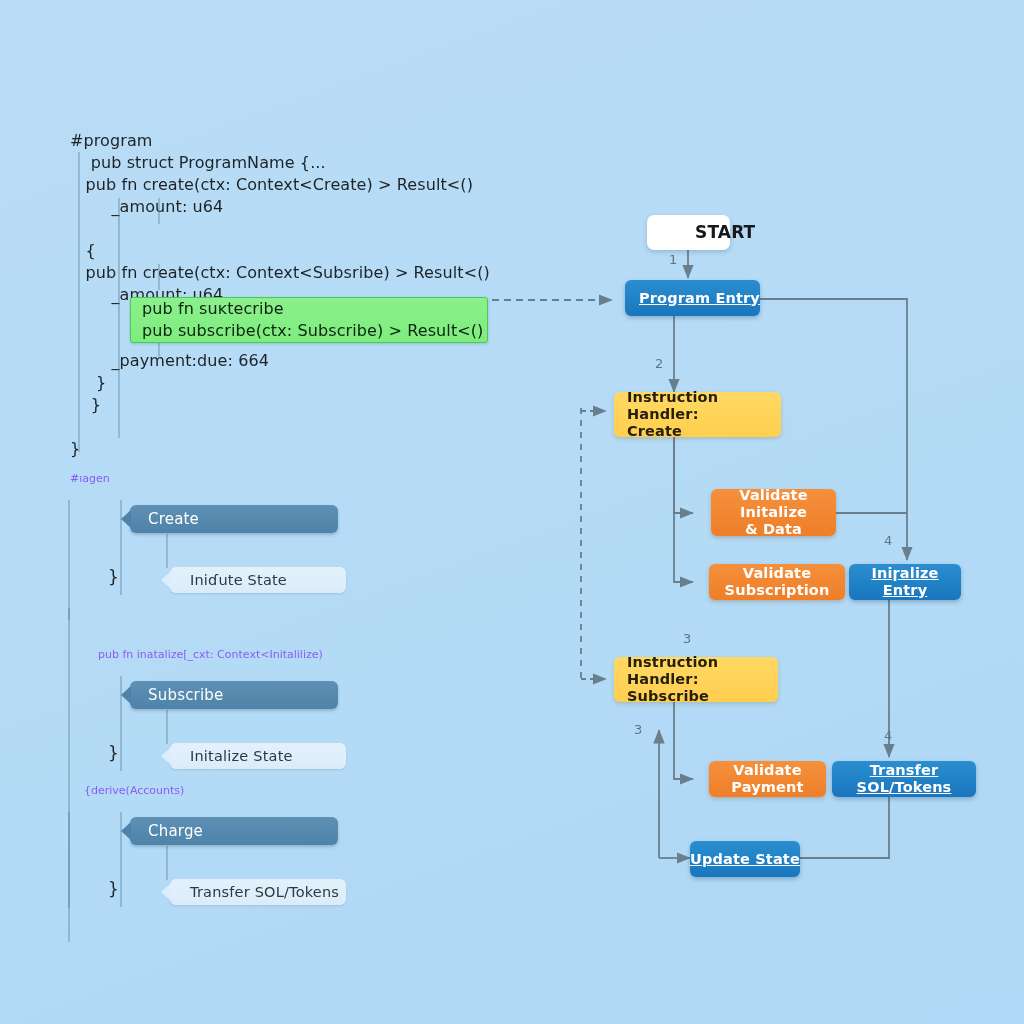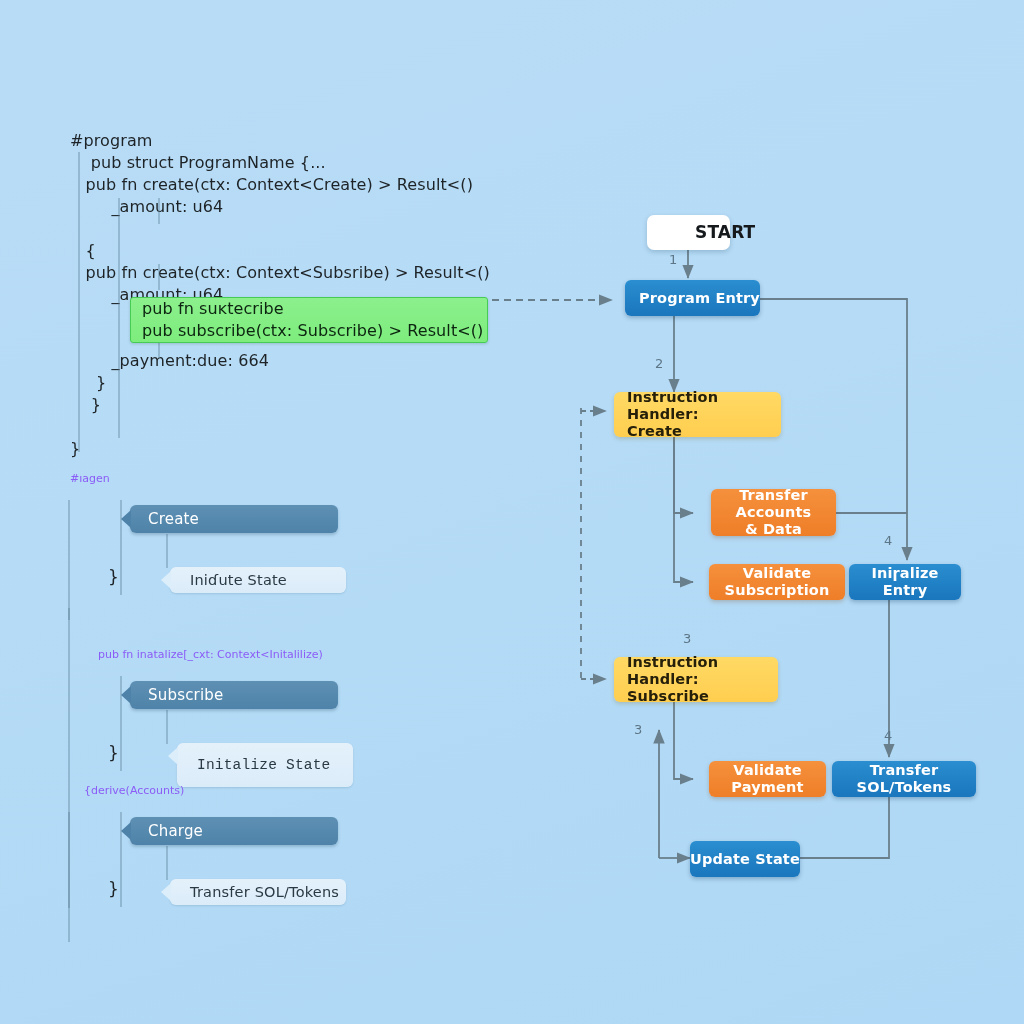--- a/index.html
+++ b/index.html
@@ -67,21 +67,21 @@
   .node .ntext{font-size:14.5px;font-weight:bold;letter-spacing:.15px;line-height:17px;}
   .n-start{
     background:#ffffff;box-shadow:0 2px 5px rgba(20,60,90,.22);
     justify-content:center;border-radius:7px;
   }
   .n-start .ntext{color:#15191c;font-size:17px;}
   .n-blue{
     background:linear-gradient(180deg,#2a8ed0 0%,#1a76bd 100%);
     box-shadow:0 2px 4px rgba(15,60,100,.3);
   }
-  .n-blue .ntext{color:#fff;padding-left:14px;}
+  .n-blue .ntext{color:#fff;padding-left:14px;text-decoration:underline;}
   .n-yellow{
     background:linear-gradient(180deg,#ffd964 0%,#ffce4f 100%);
     box-shadow:0 2px 4px rgba(120,90,10,.22);
   }
   .n-yellow .ntext{color:#26200b;padding-left:13px;}
   .n-orange{
     background:linear-gradient(180deg,#f5903c 0%,#ef7e28 100%);
     box-shadow:0 2px 4px rgba(120,60,10,.25);
   }
   .n-orange .ntext{color:#fff;padding-left:13px;}
@@ -145,21 +145,21 @@
 
   <div class="pill-group" style="left:70px;top:648px;width:400px;">
     <div class="grp-head" style="left:28px;top:0;">pub fn inatalize[_cxt: Context&lt;Initalilize)</div>
     <div class="guide" style="left:-2px;top:-40px;height:300px;"></div>
     <div class="guide" style="left:50px;top:28px;height:95px;"></div>
     <div class="guide" style="left:96px;top:62px;height:34px;"></div>
     <div class="pill pill-dark" style="position:absolute;left:60px;top:33px;width:208px;">
       <span class="notch notch-dark"></span>
       <span class="ptext">Subscribe</span>
     </div>
-    <div class="pill pill-light" style="position:absolute;left:107px;top:62px;width:176px;height:44px;font-family:Liberation Mono, monospace;">
+    <div class="pill pill-light" style="position:absolute;left:100px;top:62px;width:176px;height:26px;">
       <span class="notch notch-light" style="top:4px;"></span>
       <span class="ptext">Initalize State</span>
     </div>
     <div class="brace" style="left:38px;top:95px;">}</div>
   </div>
 
   <div class="pill-group" style="left:70px;top:784px;width:330px;">
     <div class="grp-head" style="left:14px;top:0;">{derive(Accounts)</div>
     <div class="guide" style="left:-2px;top:28px;height:130px;"></div>
     <div class="guide" style="left:50px;top:28px;height:95px;"></div>
@@ -216,21 +216,21 @@
   <div class="node n-blue" style="left:625px;top:280px;width:135px;height:36px;">
     <span class="ntext">Program Entry</span>
   </div>
 
   <div class="node n-yellow" style="left:614px;top:392px;width:167px;height:45px;flex-direction:column;align-items:flex-start;justify-content:center;">
     <span class="ntext">Instruction Handler:</span>
     <span class="ntext">Create</span>
   </div>
 
   <div class="node n-orange ctr" style="left:711px;top:489px;width:125px;height:47px;flex-direction:column;justify-content:center;">
-    <span class="ntext">Transfer Accounts</span>
+    <span class="ntext">Validate Initalize</span>
     <span class="ntext">&amp; Data</span>
   </div>
 
   <div class="node n-orange ctr" style="left:709px;top:564px;width:136px;height:36px;">
     <span class="ntext">Validate Subscription</span>
   </div>
 
   <div class="node n-blue ctr" style="left:849px;top:564px;width:112px;height:36px;">
     <span class="ntext">Iniɼalize Entry</span>
   </div>

